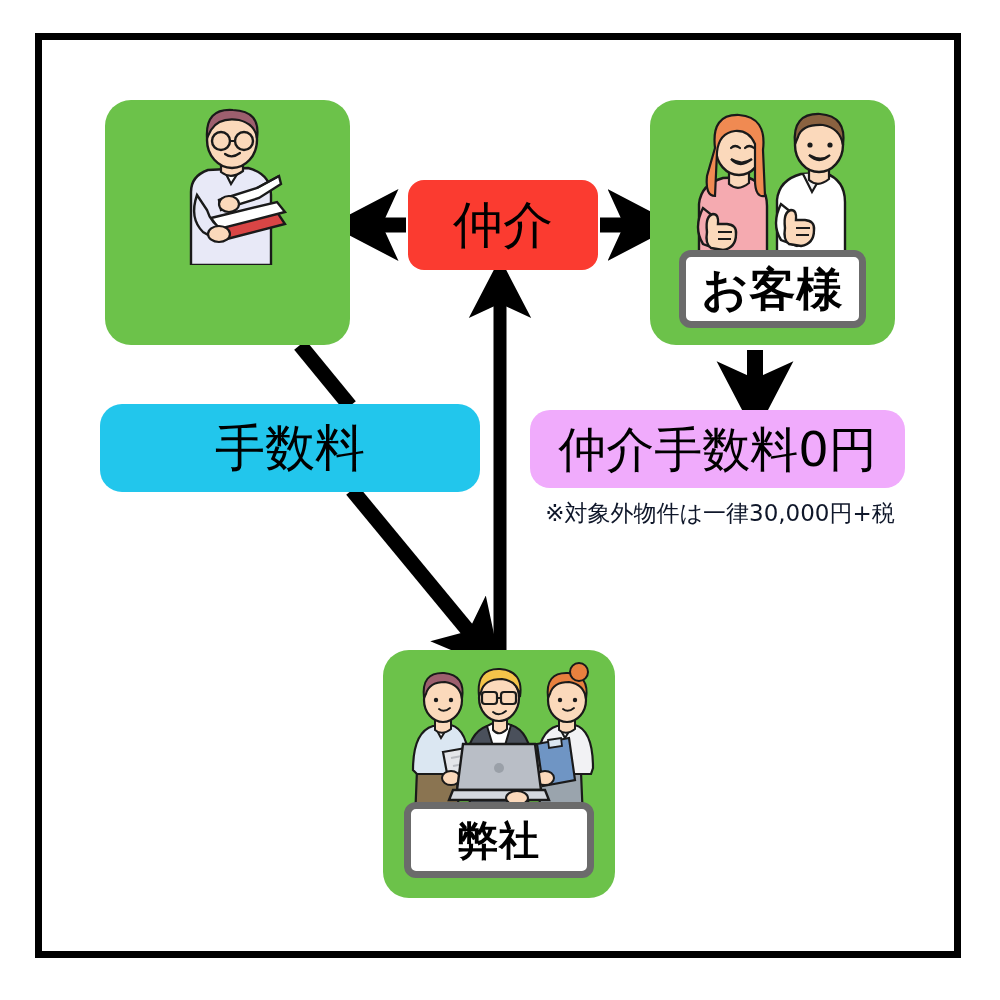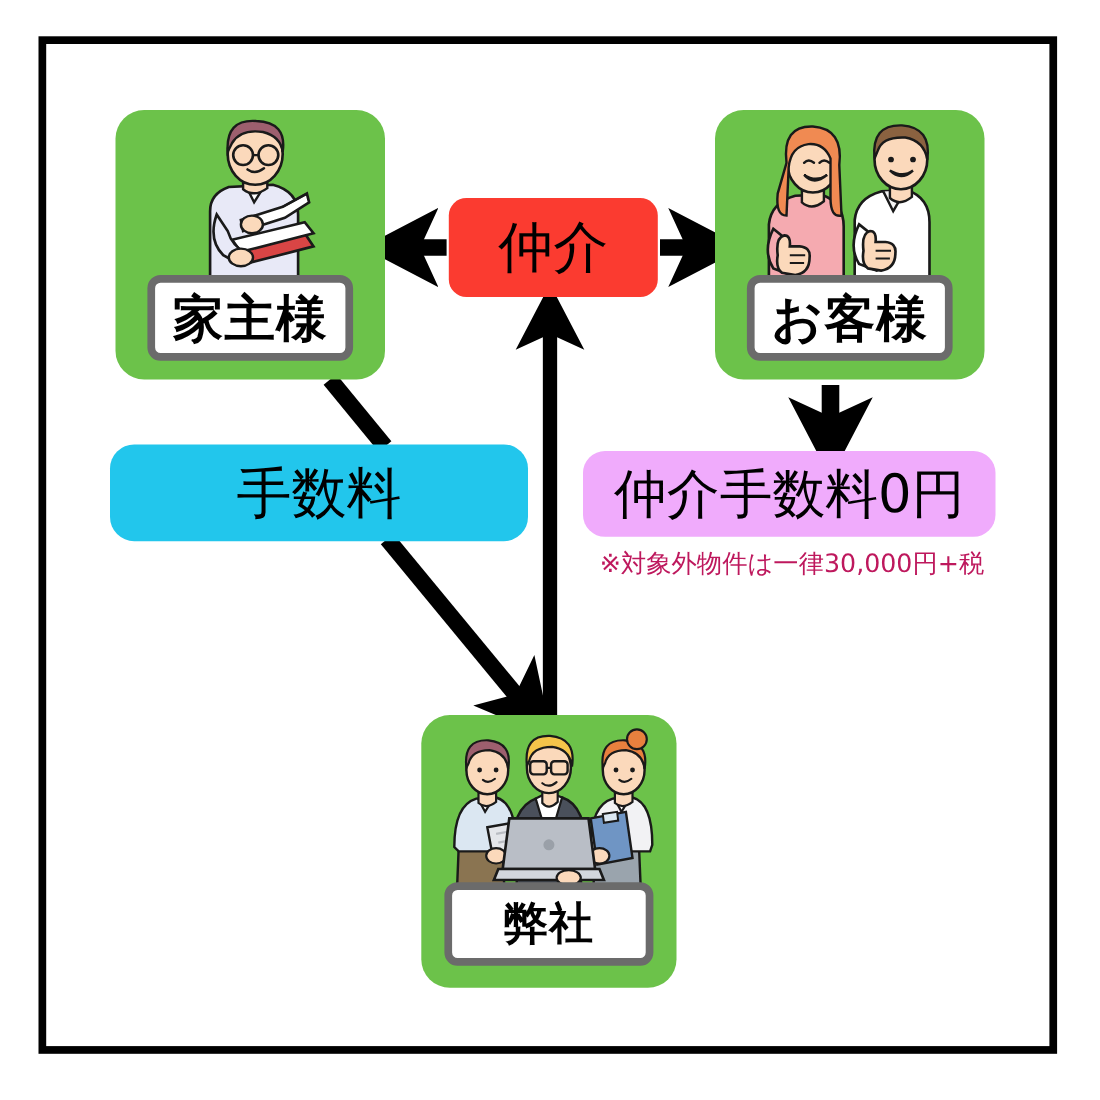--- a/index.html
+++ b/index.html
@@ -92,21 +92,21 @@
   #pill-zeroyen{
     left:530px;top:410px;width:375px;height:78px;
     background:#f0abfc;border-radius:20px;
   }
   #pill-zeroyen span{font-size:48px;}
 
   #note-exclusion{
     position:absolute;left:530px;top:500px;width:380px;
     text-align:center;
     font-family:"DejaVu Sans","Liberation Sans",sans-serif;
-    font-size:23px;color:#be185d;line-height:1.2;
+    font-size:23px;color:#0f172a;line-height:1.2;
     white-space:nowrap;
   }
 
   
   #arrows{position:absolute;left:0;top:0;width:1000px;height:1000px;pointer-events:none;}
 </style>
 </head>
 <body>
 
 <div id="stage">
@@ -164,23 +164,20 @@
         <path d="M58 128 L124 112 L132 124 L66 141 Z" fill="#d94545" stroke="#1a1a1a" stroke-width="2.4"></path>
         <path d="M58 118 L124 102 L132 112 L66 129 Z" fill="#ffffff" stroke="#1a1a1a" stroke-width="2.4"></path>
 
         <path d="M66 100 L104 88 L126 76 L128 84 L106 98 L68 110 Z" fill="#ffffff" stroke="#1a1a1a" stroke-width="2.4"></path>
         <path d="M104 88 L126 76" stroke="#1a1a1a" stroke-width="2"></path>
 
         <path d="M44 95 Q36 118 50 132 L64 140 Q74 140 72 131 Q58 124 54 110 Z" fill="#e8e9f7" stroke="#1a1a1a" stroke-width="2.4"></path>
         <ellipse cx="66" cy="134" rx="11" ry="8" fill="#fbd9bb" stroke="#1a1a1a" stroke-width="2.2"></ellipse>
         <ellipse cx="76" cy="104" rx="10" ry="8" fill="#fbd9bb" stroke="#1a1a1a" stroke-width="2.2"></ellipse>
       </svg>
-    </div>
-    <div class="plate">
-      <span>家主様</span>
     </div>
   </div>
 
   <div id="card-customer" class="card">
     <div class="art">
       <svg width="175" height="165" viewBox="0 0 175 165">
 
         <path d="M92 165 L92 100 Q94 80 116 74 L140 73 Q160 80 160 102 L160 165 Z" fill="#ffffff" stroke="#1a1a1a" stroke-width="2.4"></path>
         <path d="M118 74 L127 92 L138 73" fill="#f4f4f4" stroke="#1a1a1a" stroke-width="2.2"></path>
         <path d="M124 62 L124 80 Q133 88 144 79 L144 62 Z" fill="#fbd9bb" stroke="#1a1a1a" stroke-width="2.2"></path>

